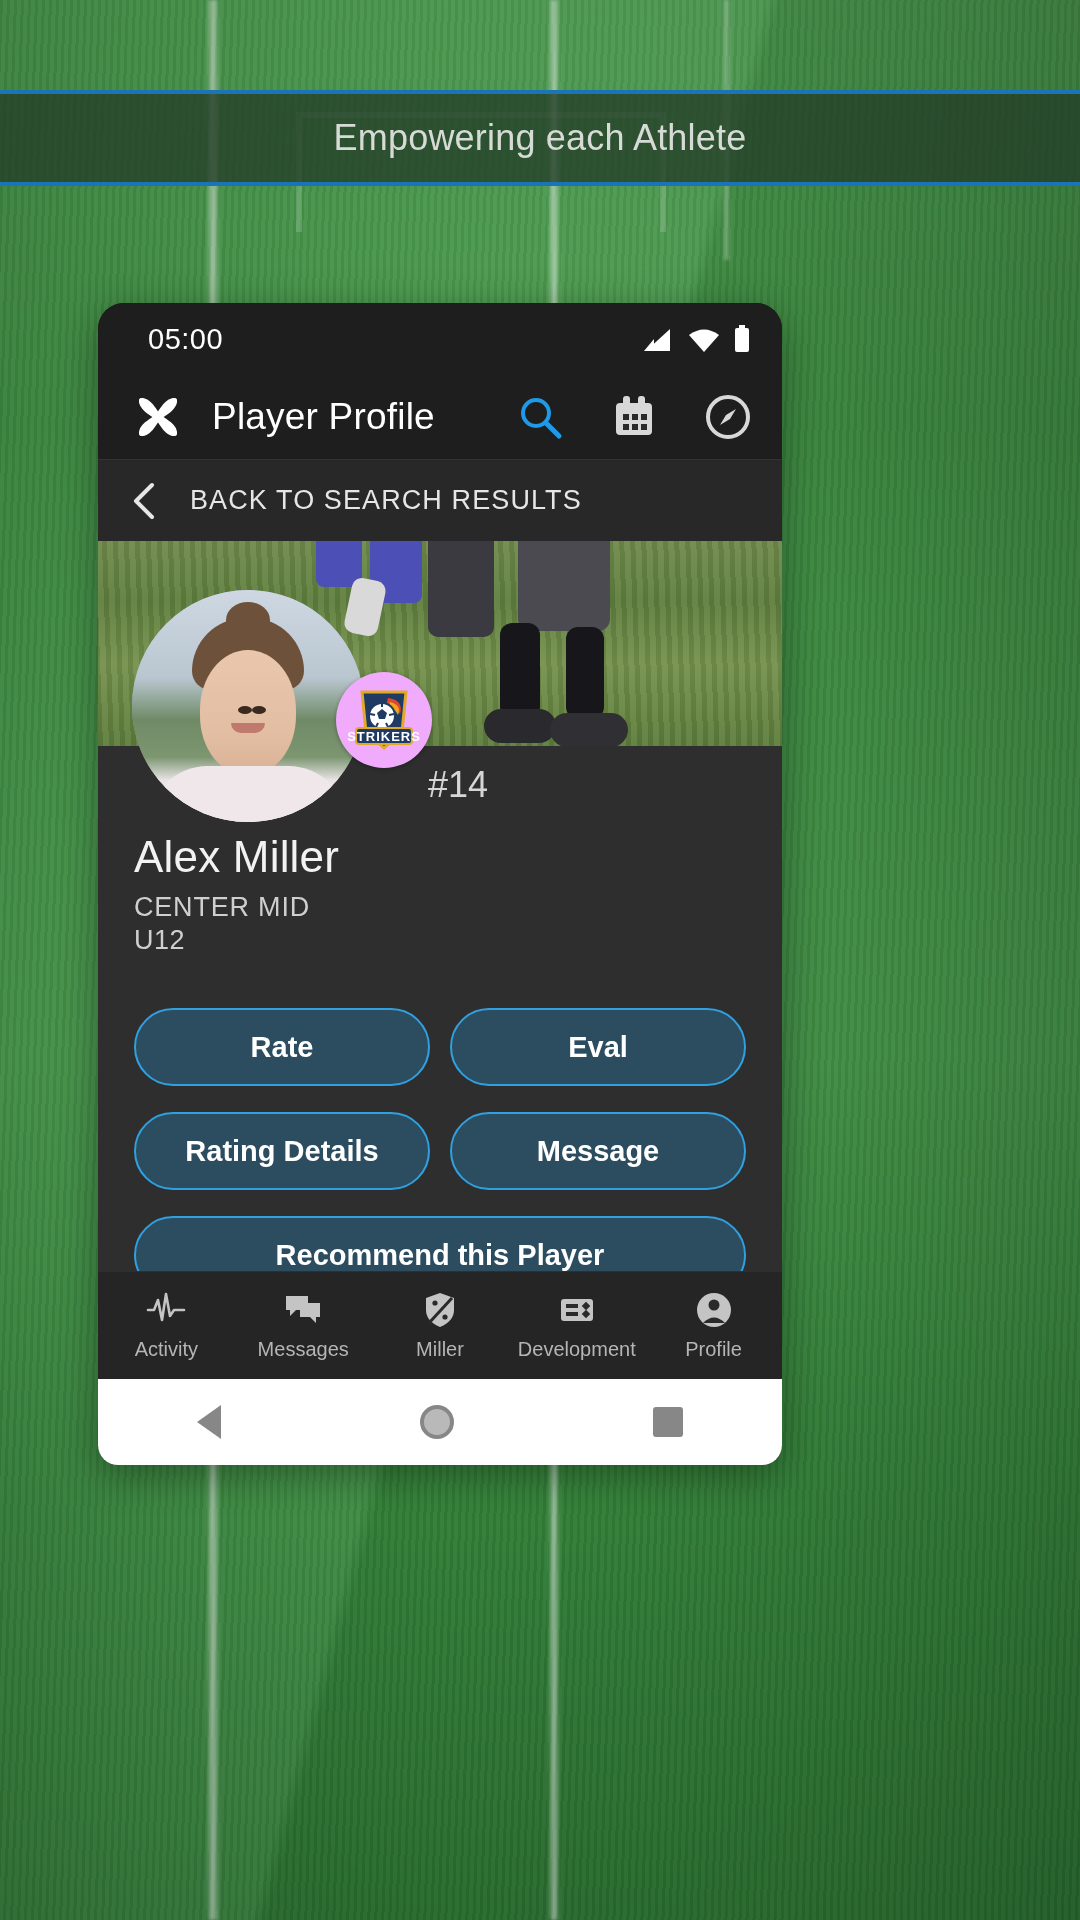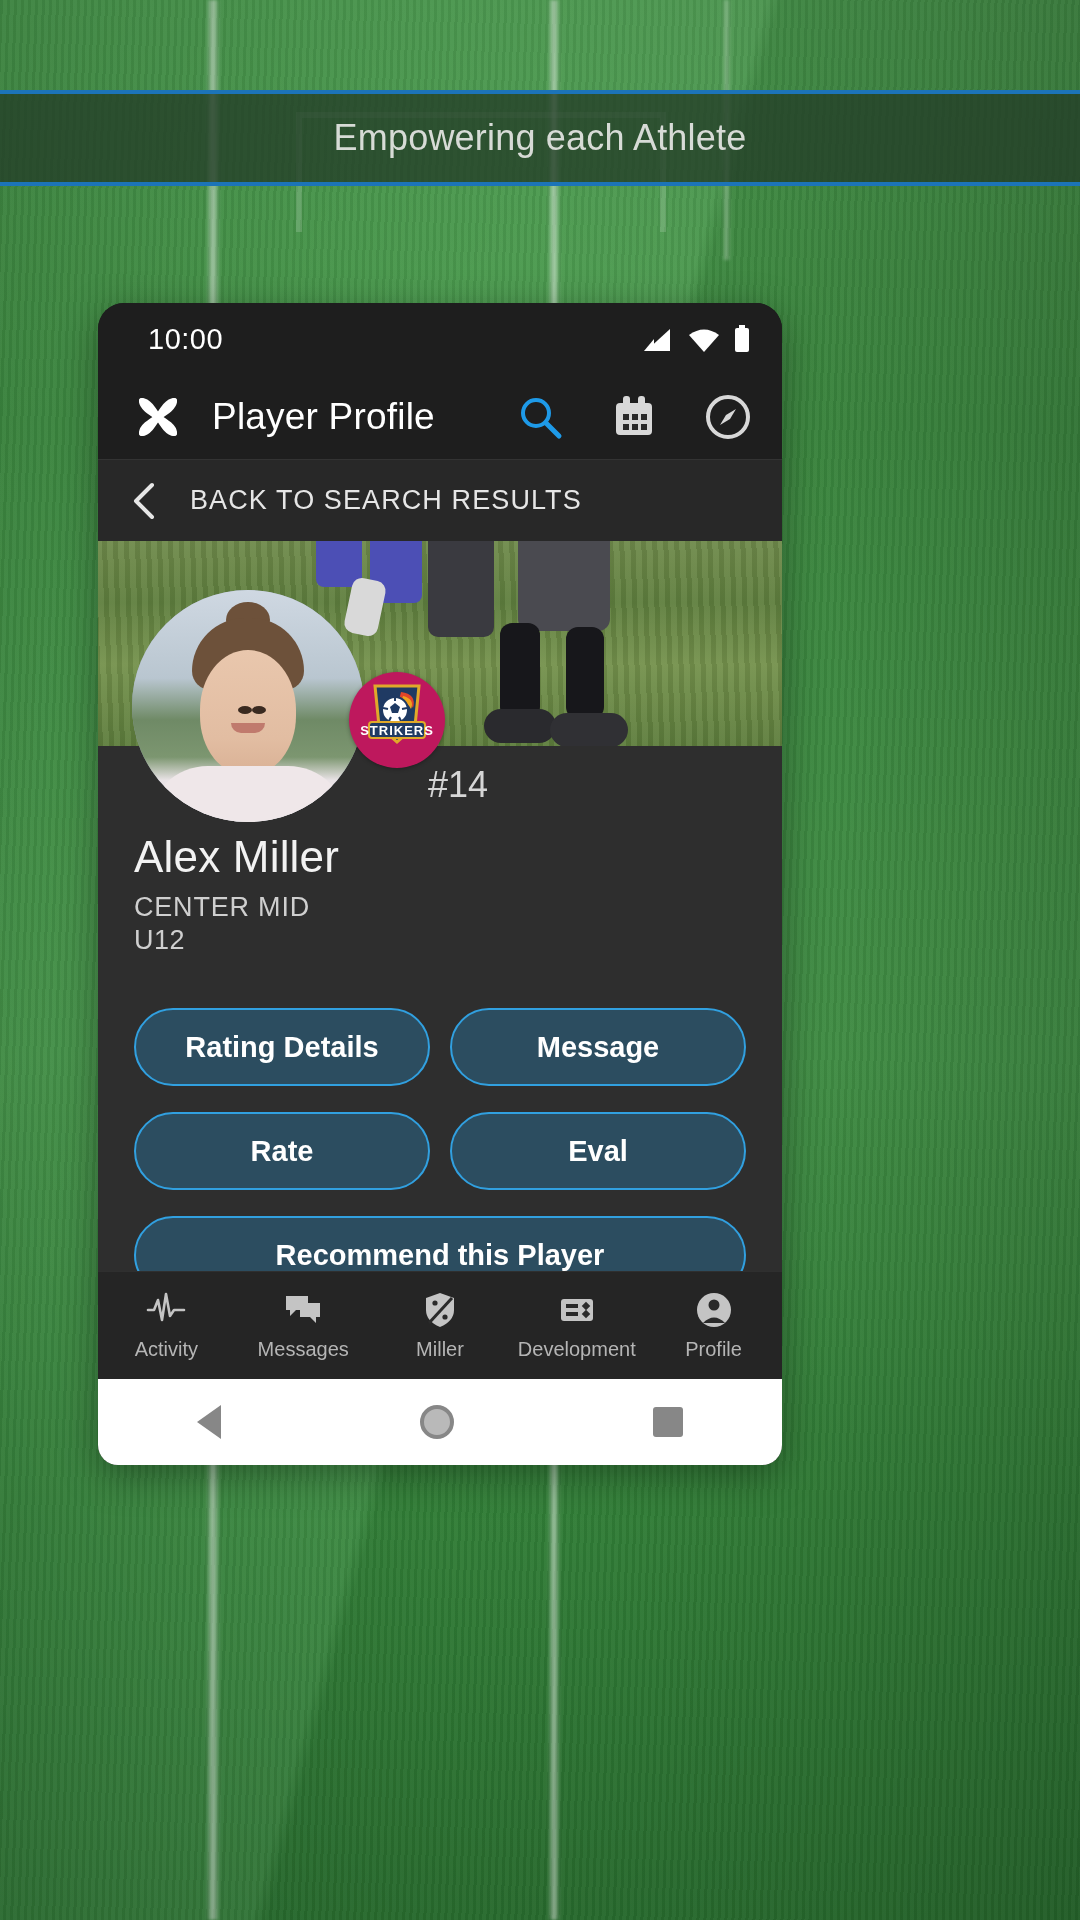--- a/index.html
+++ b/index.html
@@ -153,23 +153,23 @@
   #eye-r { left:54%; top:44%;}
   #mouth { position:absolute; left:50%; top:58%; transform:translateX(-50%);
     width:34px; height:10px; border-radius:0 0 18px 18px; background:#c07a6d;}
   #avatar-shirt {
     position:absolute; left:50%; bottom:-6px; transform:translateX(-50%);
     width:200px; height:62px; border-radius:60px 60px 0 0;
     background:#efe7e9;
   }
 
   #team-badge {
-    position:absolute; left:251px; top:-74px;
+    position:absolute; left:238px; top:-74px;
     width:96px; height:96px; border-radius:50%;
-    background:#be185d; display:flex; align-items:flex-start; justify-content:center;
+    background:#f0abfc; display:flex; align-items:center; justify-content:center;
     box-shadow:0 1px 4px rgba(0,0,0,.3);
   }
   #jersey-number {
     position:absolute; left:330px; top:18px;
     color:#d6d6d6; font-size:36px;
   }
   #player-name {
     color:#f2f2f2; font-size:44px; font-weight:400;
     padding:86px 0 0 36px; letter-spacing:.2px;
   }
@@ -231,21 +231,21 @@
 
 <div id="goal-frame"></div>
 
 <div id="banner">
   <div id="banner-text">Empowering each Athlete</div>
 </div>
 
 <div id="phone">
 
   <div id="statusbar">
-    <div id="clock">10:00</div>
+    <div id="clock">05:00</div>
     <div id="sysicons">
       <svg class="s-ic" width="30" height="26" viewBox="0 0 30 26">
           <path d="M2 24 L26 24 L26 2 Z" fill="#fff"></path>
           <path d="M0 24 L10 24 L10 12 Z" fill="#fff"></path>
         </svg>
       <svg class="s-ic" width="32" height="26" viewBox="0 0 32 26">
           <path d="M16 25 L1 8 Q16 -3 31 8 Z" fill="#fff"></path>
         </svg>
       <svg class="s-ic" width="16" height="28" viewBox="0 0 16 28">
           <rect x="5" y="0" width="6" height="3" fill="#fff"></rect>
@@ -337,26 +337,26 @@
       </svg>
     </div>
 
     <div id="jersey-number">#14</div>
     <div id="player-name">Alex Miller</div>
     <div id="player-position">CENTER MID</div>
     <div id="player-age">U12</div>
 
     <div id="btn-area">
       <div class="btn-row">
+        <div class="btn">Rate</div>
+        <div class="btn">Eval</div>
+      </div>
+      <div class="btn-row">
         <div class="btn">Rating Details</div>
         <div class="btn">Message</div>
-      </div>
-      <div class="btn-row">
-        <div class="btn">Rate</div>
-        <div class="btn">Eval</div>
       </div>
       <div class="btn-row">
         <div class="btn wide">Recommend this Player</div>
       </div>
     </div>
 
     <div id="section-title">Current Teams</div>
   </div>
 
   <div id="bottomnav">

